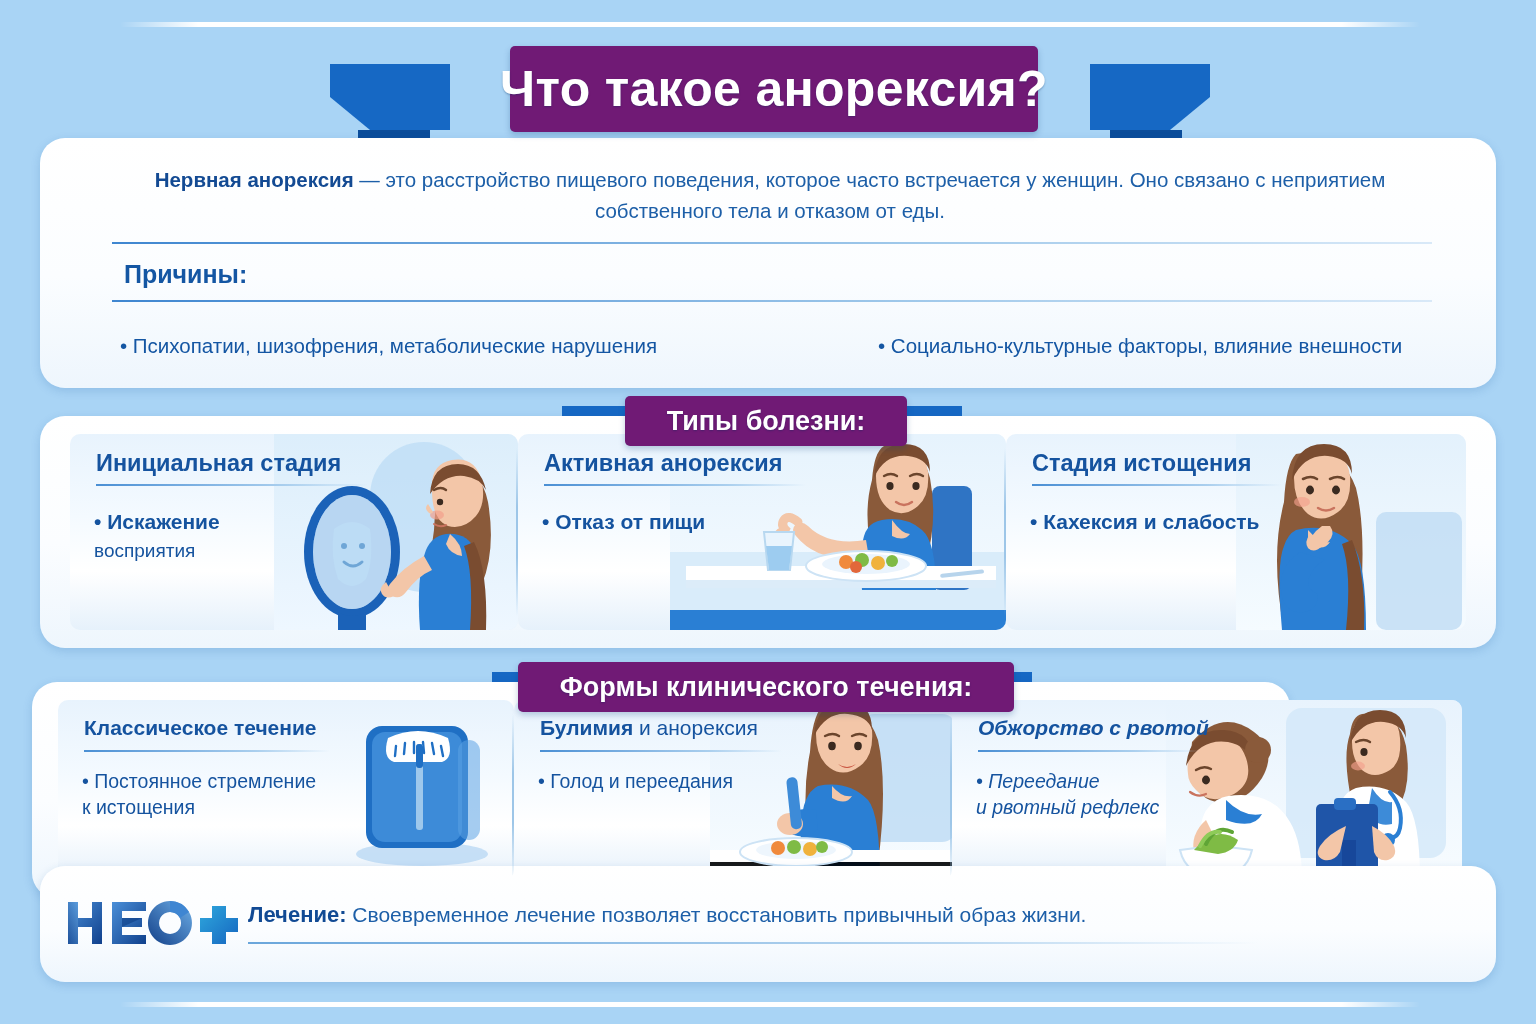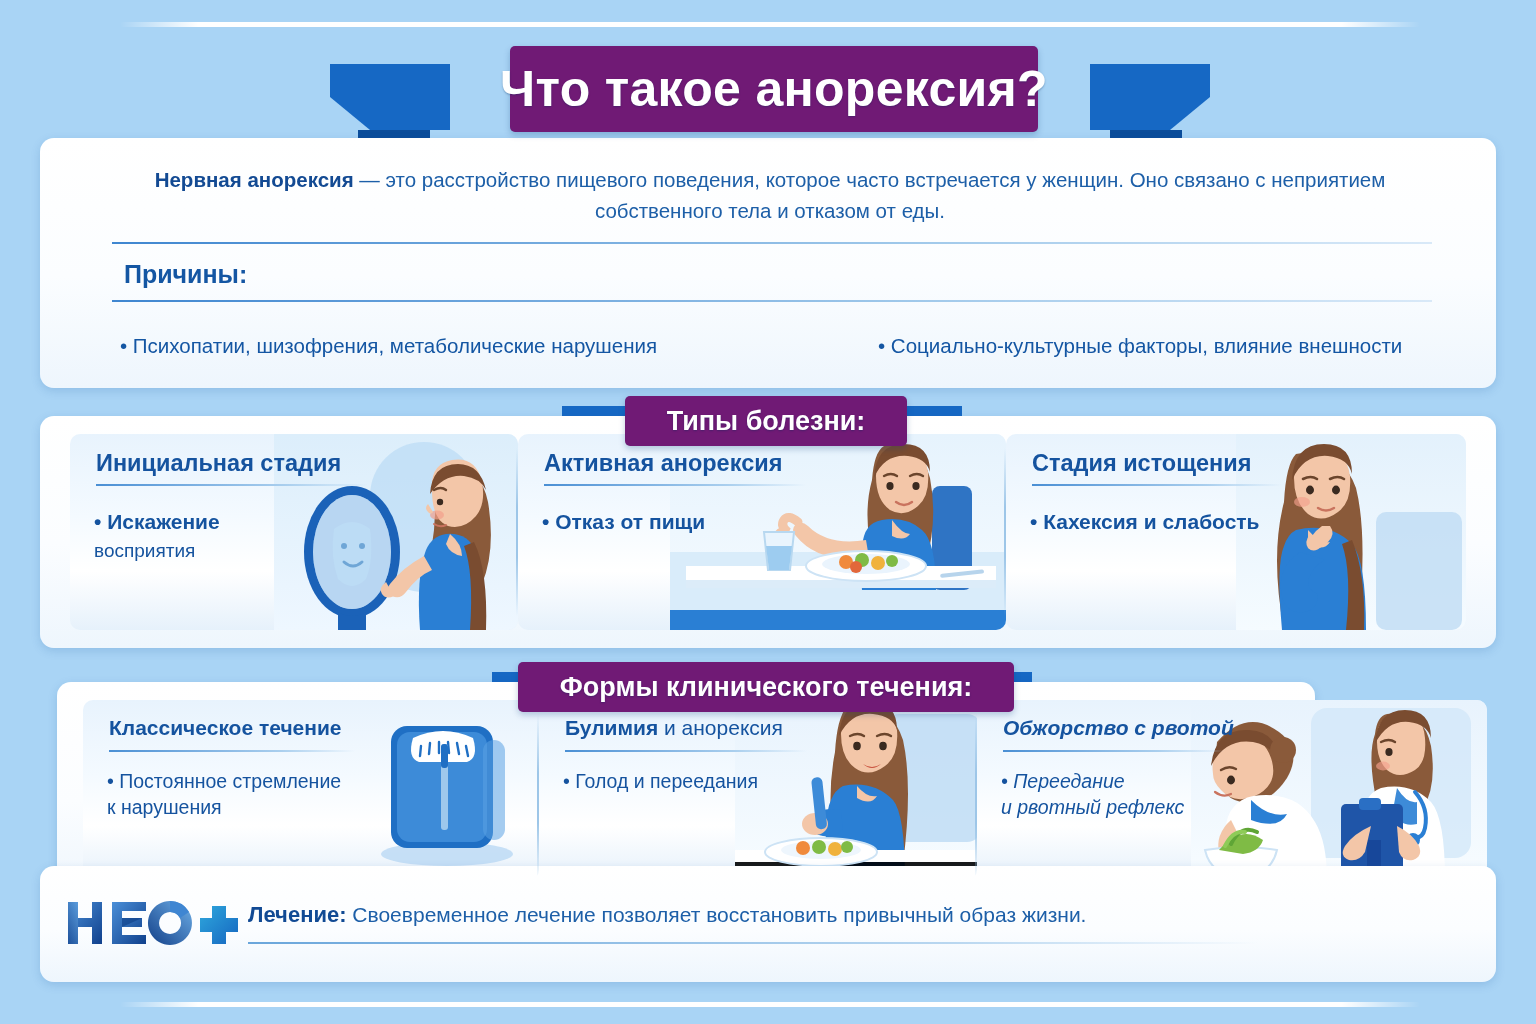--- a/index.html
+++ b/index.html
@@ -48,24 +48,24 @@
   .sec-ribbon .tail{height:42px;width:96px;}
   .sec-ribbon .tail-shadow{top:42px;height:14px;width:56px;}
   .sec-ribbon .plate{height:50px;padding:0 42px;}
   .sec-ribbon .plate span{font-size:27px;}
   #ribbon-types{left:562px;top:396px;width:400px;}
   #ribbon-forms{left:492px;top:662px;width:540px;}
 
   
   .panel{position:absolute;background:
       linear-gradient(180deg,#ffffff 0%,#fbfdff 55%,#eef6fd 100%);
-    border-radius:14px;box-shadow:0 3px 10px rgba(30,90,160,.18);}
+    border-radius:25px;box-shadow:0 3px 10px rgba(30,90,160,.18);}
   #panel-intro{left:40px;top:138px;width:1456px;height:250px;}
   #panel-types{left:40px;top:416px;width:1456px;height:232px;}
-  #panel-forms{left:57px;top:682px;width:1258px;height:216px;}
+  #panel-forms{left:32px;top:682px;width:1258px;height:216px;}
   #panel-footer{left:40px;top:866px;width:1456px;height:116px;}
 
   
   .intro-text{position:absolute;left:60px;top:26px;width:1340px;
     text-align:center;color:#1d5fa8;font-size:20.5px;line-height:31px;}
   .intro-text .lead{font-weight:bold;color:#134a93;}
 
   .hr-blue{position:absolute;height:2px;
     background:linear-gradient(90deg,#3f86d0 0%,#9fc8ea 60%,#d9e9f8 100%);}
   #intro-hr1{left:72px;top:104px;width:1320px;}
@@ -312,21 +312,21 @@
 
   <div class="panel" id="panel-forms">
 
     <div class="card card-forms" style="left:26px;width:456px;">
       <div class="title sm">
         <span>Классическое течение</span><span class="reg"></span>
       </div>
       <div class="uline" style="width:246px;"></div>
       <div class="bullet">
         <span>• Постоянное стремление</span><br>
-        <span>к нарушения</span>
+        <span>к истощения</span>
       </div>
 
       <svg width="168" height="170" viewBox="0 0 168 170" style="position:absolute;right:8px;bottom:6px;">
         <ellipse cx="84" cy="150" rx="66" ry="12" fill="#bddbf4" opacity=".85"></ellipse>
         <rect x="28" y="22" width="102" height="122" rx="16" fill="#1f6fc4"></rect>
         <rect x="34" y="28" width="90" height="110" rx="13" fill="#3d8bd8"></rect>
         <rect x="120" y="36" width="22" height="100" rx="11" fill="#5ba3e4" opacity=".55"></rect>
         <path d="M50 34 q30 -14 60 0 q6 20 -6 24 l-48 0 q-12 -4 -6 -24z" fill="#ffffff"></path>
         <g stroke="#1f6fc4" stroke-width="2.4" stroke-linecap="round">
           <line x1="58" y1="42" x2="57" y2="52"></line>

